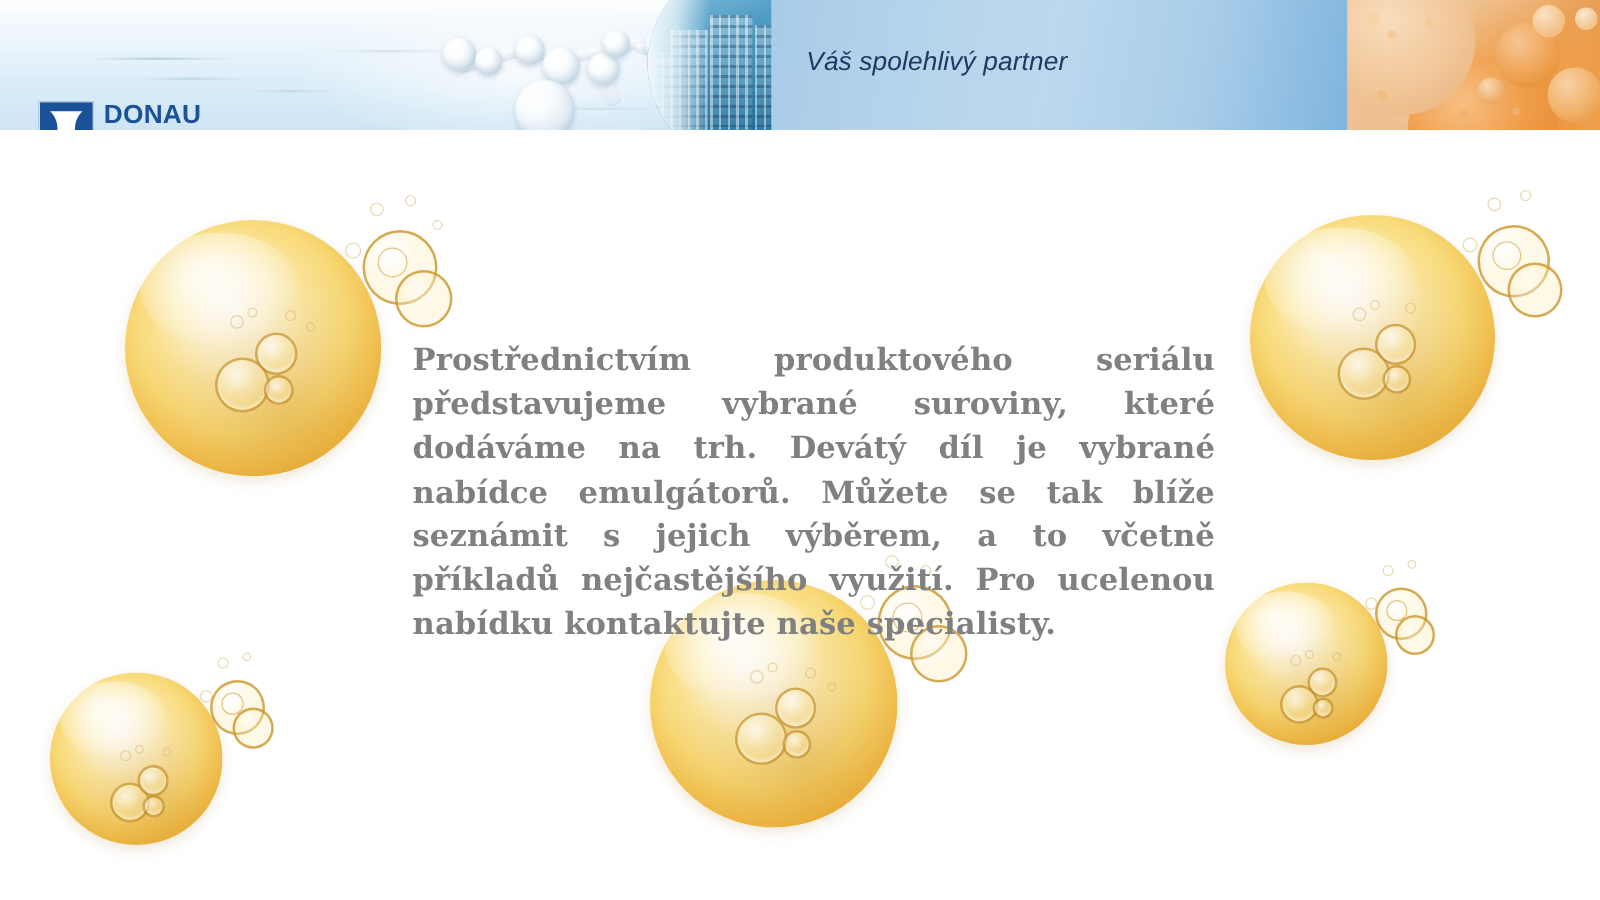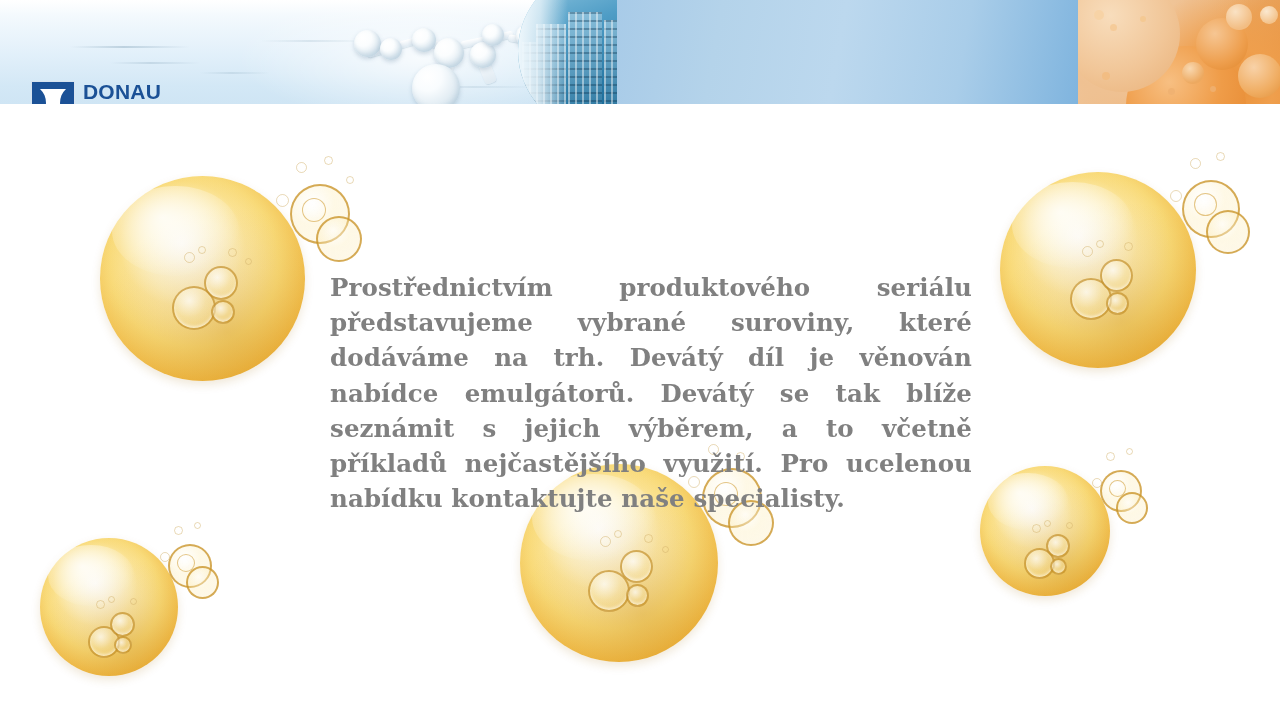--- a/index.html
+++ b/index.html
@@ -171,20 +171,21 @@
           <div class="bldg" style="left:50px;top:44px;width:34px;height:122px;"></div>
           <div class="bldg" style="left:86px;top:52px;width:30px;height:114px;"></div>
           <div class="bldg" style="left:118px;top:60px;width:32px;height:106px;"></div>
           <div class="bldg" style="left:4px;top:74px;width:14px;height:92px;"></div>
         </div>
         <div class="cp-mask"></div>
       </div>
     </div>
 
     <div class="hdr-blue"></div>
+    <div class="tagline">Váš spolehlivý partner</div>
 
     <div class="hdr-orange">
       <div class="ob" style="left:48px;top:46px;width:120px;height:120px;background:radial-gradient(circle at 36% 30%, #f7bf82 0%, #ef9c48 46%, #e3832a 100%);"></div>
       <div class="ob" style="left:-14px;top:-24px;width:116px;height:116px;background:radial-gradient(circle at 40% 34%, #f8ddbc 0%, #f1c698 55%, #e9b077 100%);"></div>
       <div class="ob" style="left:118px;top:18px;width:52px;height:52px;background:radial-gradient(circle at 36% 30%, #f6c693 0%, #ee9f4e 60%, #e08529 100%);"></div>
       <div class="ob" style="left:160px;top:54px;width:44px;height:44px;background:radial-gradient(circle at 36% 30%, #f8d2a8 0%, #f0ad62 60%, #e2913a 100%);"></div>
       <div class="ob" style="left:148px;top:4px;width:26px;height:26px;background:radial-gradient(circle at 36% 30%, #fae2c4 0%, #f2bd83 70%);"></div>
       <div class="ob" style="left:182px;top:6px;width:18px;height:18px;background:radial-gradient(circle at 36% 30%, #fbe8cf 0%, #f3c38c 70%);"></div>
       <div class="ob" style="left:104px;top:62px;width:22px;height:22px;background:radial-gradient(circle at 36% 30%, #f9d8b0 0%, #eda960 70%);"></div>
       <div class="ob" style="left:16px;top:10px;width:10px;height:10px;background:#f7d3a6;"></div>
@@ -302,16 +303,16 @@
       <div class="speck" style="left:86px;top:78px;width:5px;height:5px;"></div>
       <div class="ring" style="left:120px;top:26px;width:38px;height:38px;">
         <div class="ring-in" style="left:7px;top:8px;width:15px;height:15px;"></div>
       </div>
       <div class="ring" style="left:136px;top:48px;width:28px;height:28px;"></div>
       <div class="speck" style="left:112px;top:34px;width:8px;height:8px;"></div>
       <div class="speck" style="left:126px;top:8px;width:7px;height:7px;"></div>
       <div class="speck" style="left:146px;top:4px;width:5px;height:5px;"></div>
     </div>
 
-    <div class="maintext">Prostřednictvím produktového seriálu představujeme vybrané suroviny, které dodáváme na trh. Devátý díl je věnován nabídce emulgátorů. Devátý se tak blíže seznámit s jejich výběrem, a to včetně příkladů nejčastějšího využití. Pro ucelenou nabídku kontaktujte naše specialisty.</div>
+    <div class="maintext">Prostřednictvím produktového seriálu představujeme vybrané suroviny, které dodáváme na trh. Devátý díl je vybrané nabídce emulgátorů. Můžete se tak blíže seznámit s jejich výběrem, a to včetně příkladů nejčastějšího využití. Pro ucelenou nabídku kontaktujte naše specialisty.</div>
 
   </div>
 </div>
 
 </body></html>

